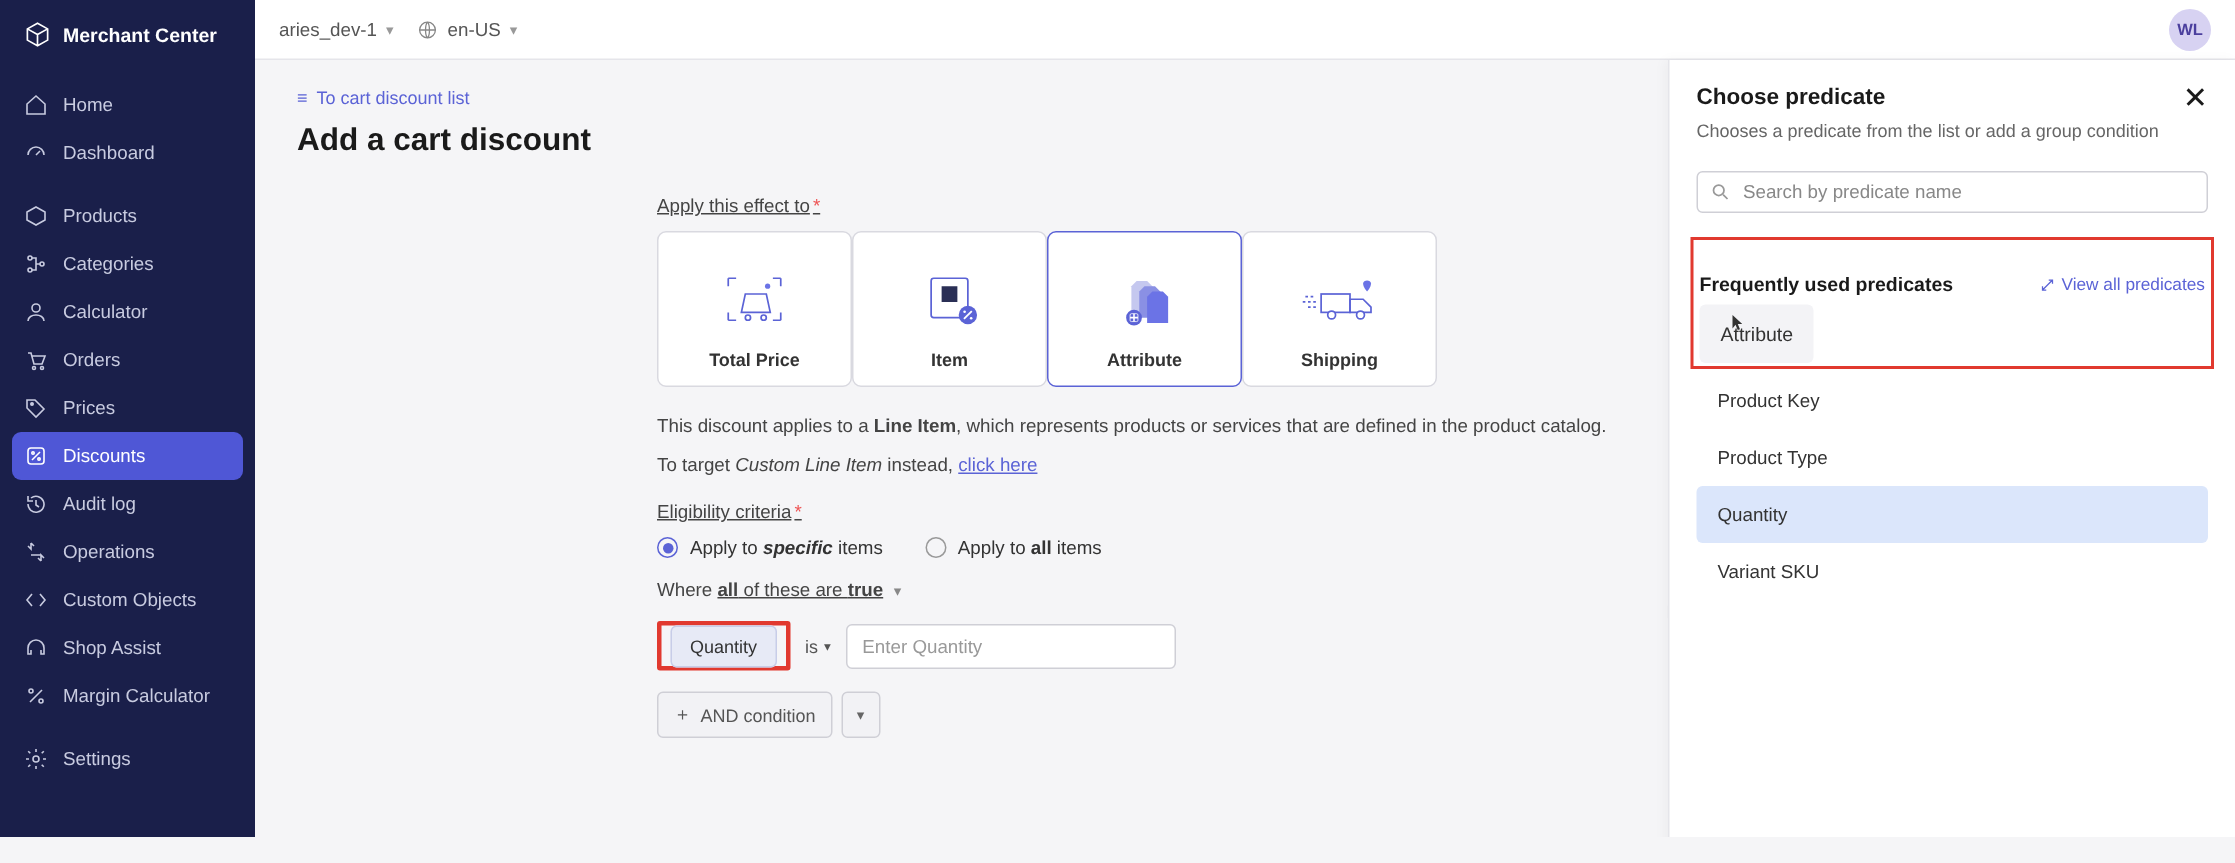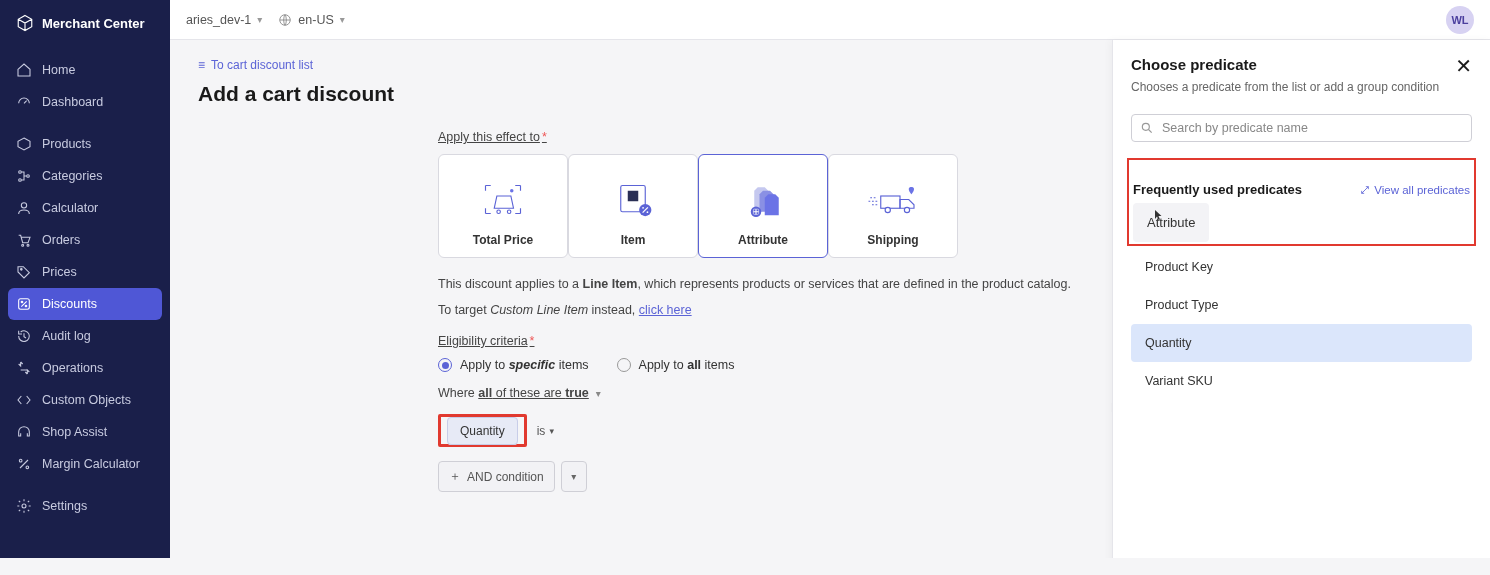--- a/index.html
+++ b/index.html
@@ -479,20 +479,21 @@
         </div>
 
         <div class="cond-row">
           <span class="red-box">
             <span class="pill">Quantity</span>
           </span>
           <span class="mini-sel">
             <span>is</span>
             <span style="font-size:9px;">▾</span>
           </span>
+          <div class="text-input"><span style="color:#999">Enter Quantity</span></div>
         </div>
 
         <div class="and-row">
           <div class="and-btn">
             <span>＋</span>
             <span>AND condition</span>
           </div>
           <div class="and-chev">▾</div>
         </div>
       </div>

